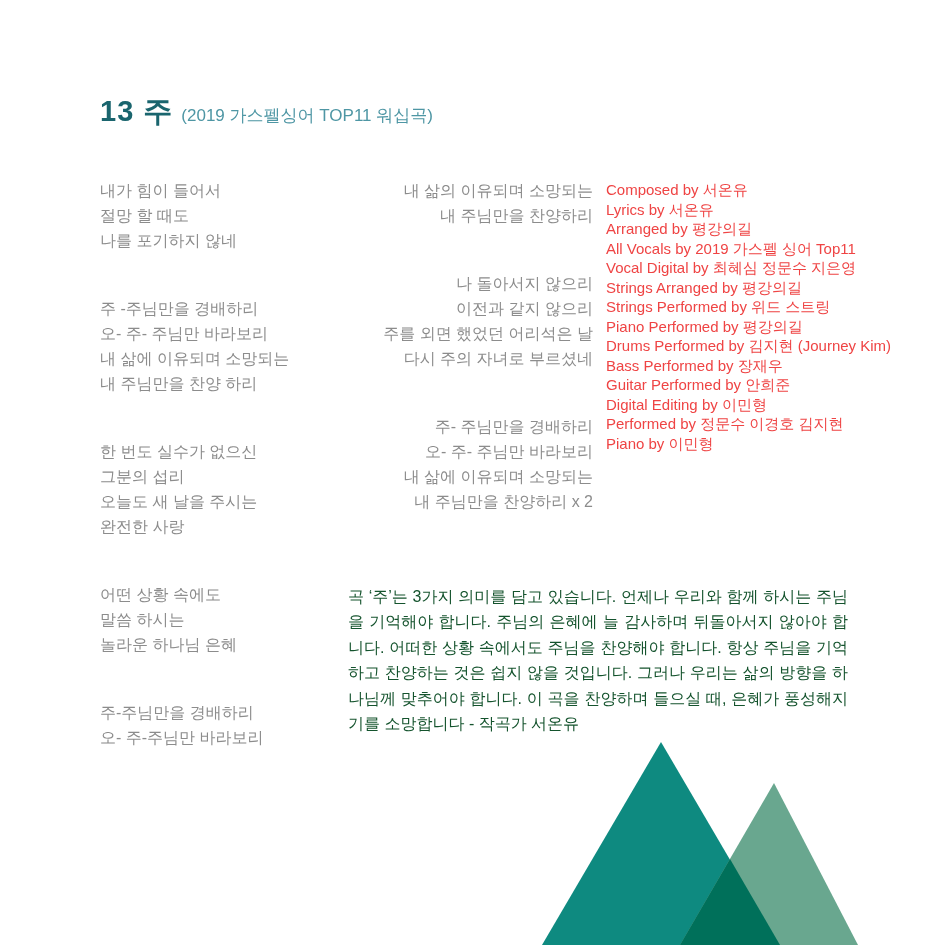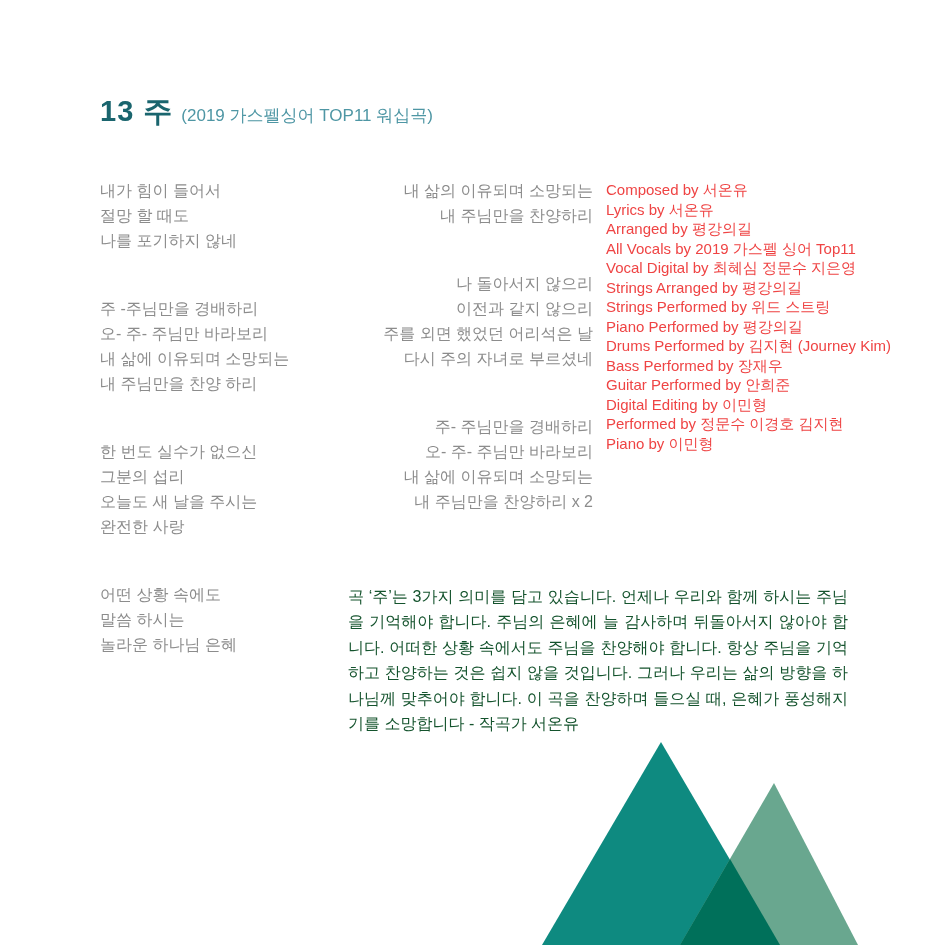--- a/index.html
+++ b/index.html
@@ -99,20 +99,22 @@
 오- 주- 주님만 바라보리
 내 삶에 이유되며 소망되는
 내 주님만을 찬양 하리</div>
       <div class="stanza">한 번도 실수가 없으신
 그분의 섭리
 오늘도 새 날을 주시는
 완전한 사랑</div>
       <div class="stanza">어떤 상황 속에도
 말씀 하시는
 놀라운 하나님 은혜</div>
+      <div class="stanza">주-주님만을 경배하리
+오- 주-주님만 바라보리</div>
     </div>
 
   <div class="lyrics-col col2">
       <div class="stanza">내 삶의 이유되며 소망되는
 내 주님만을 찬양하리</div>
       <div class="stanza">나 돌아서지 않으리
 이전과 같지 않으리
 주를 외면 했었던 어리석은 날
 다시 주의 자녀로 부르셨네</div>
       <div class="stanza">주- 주님만을 경배하리

